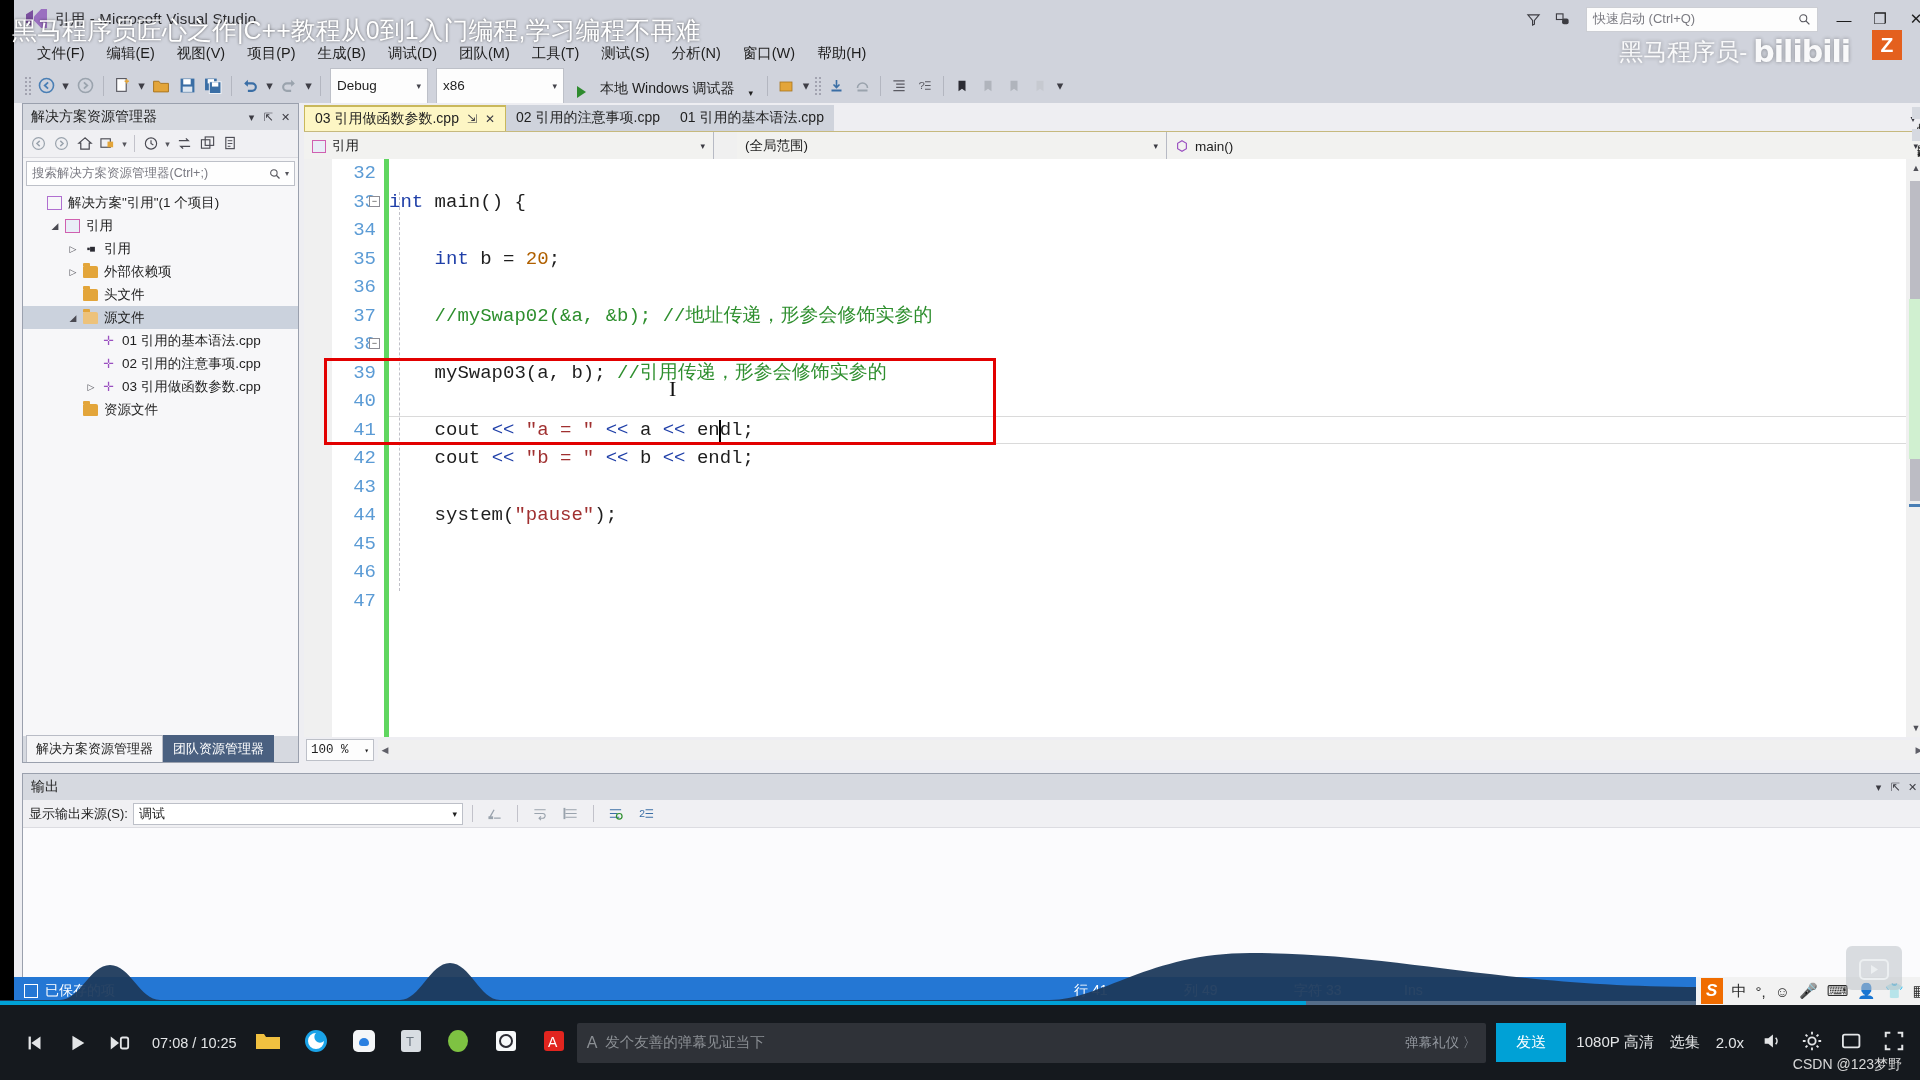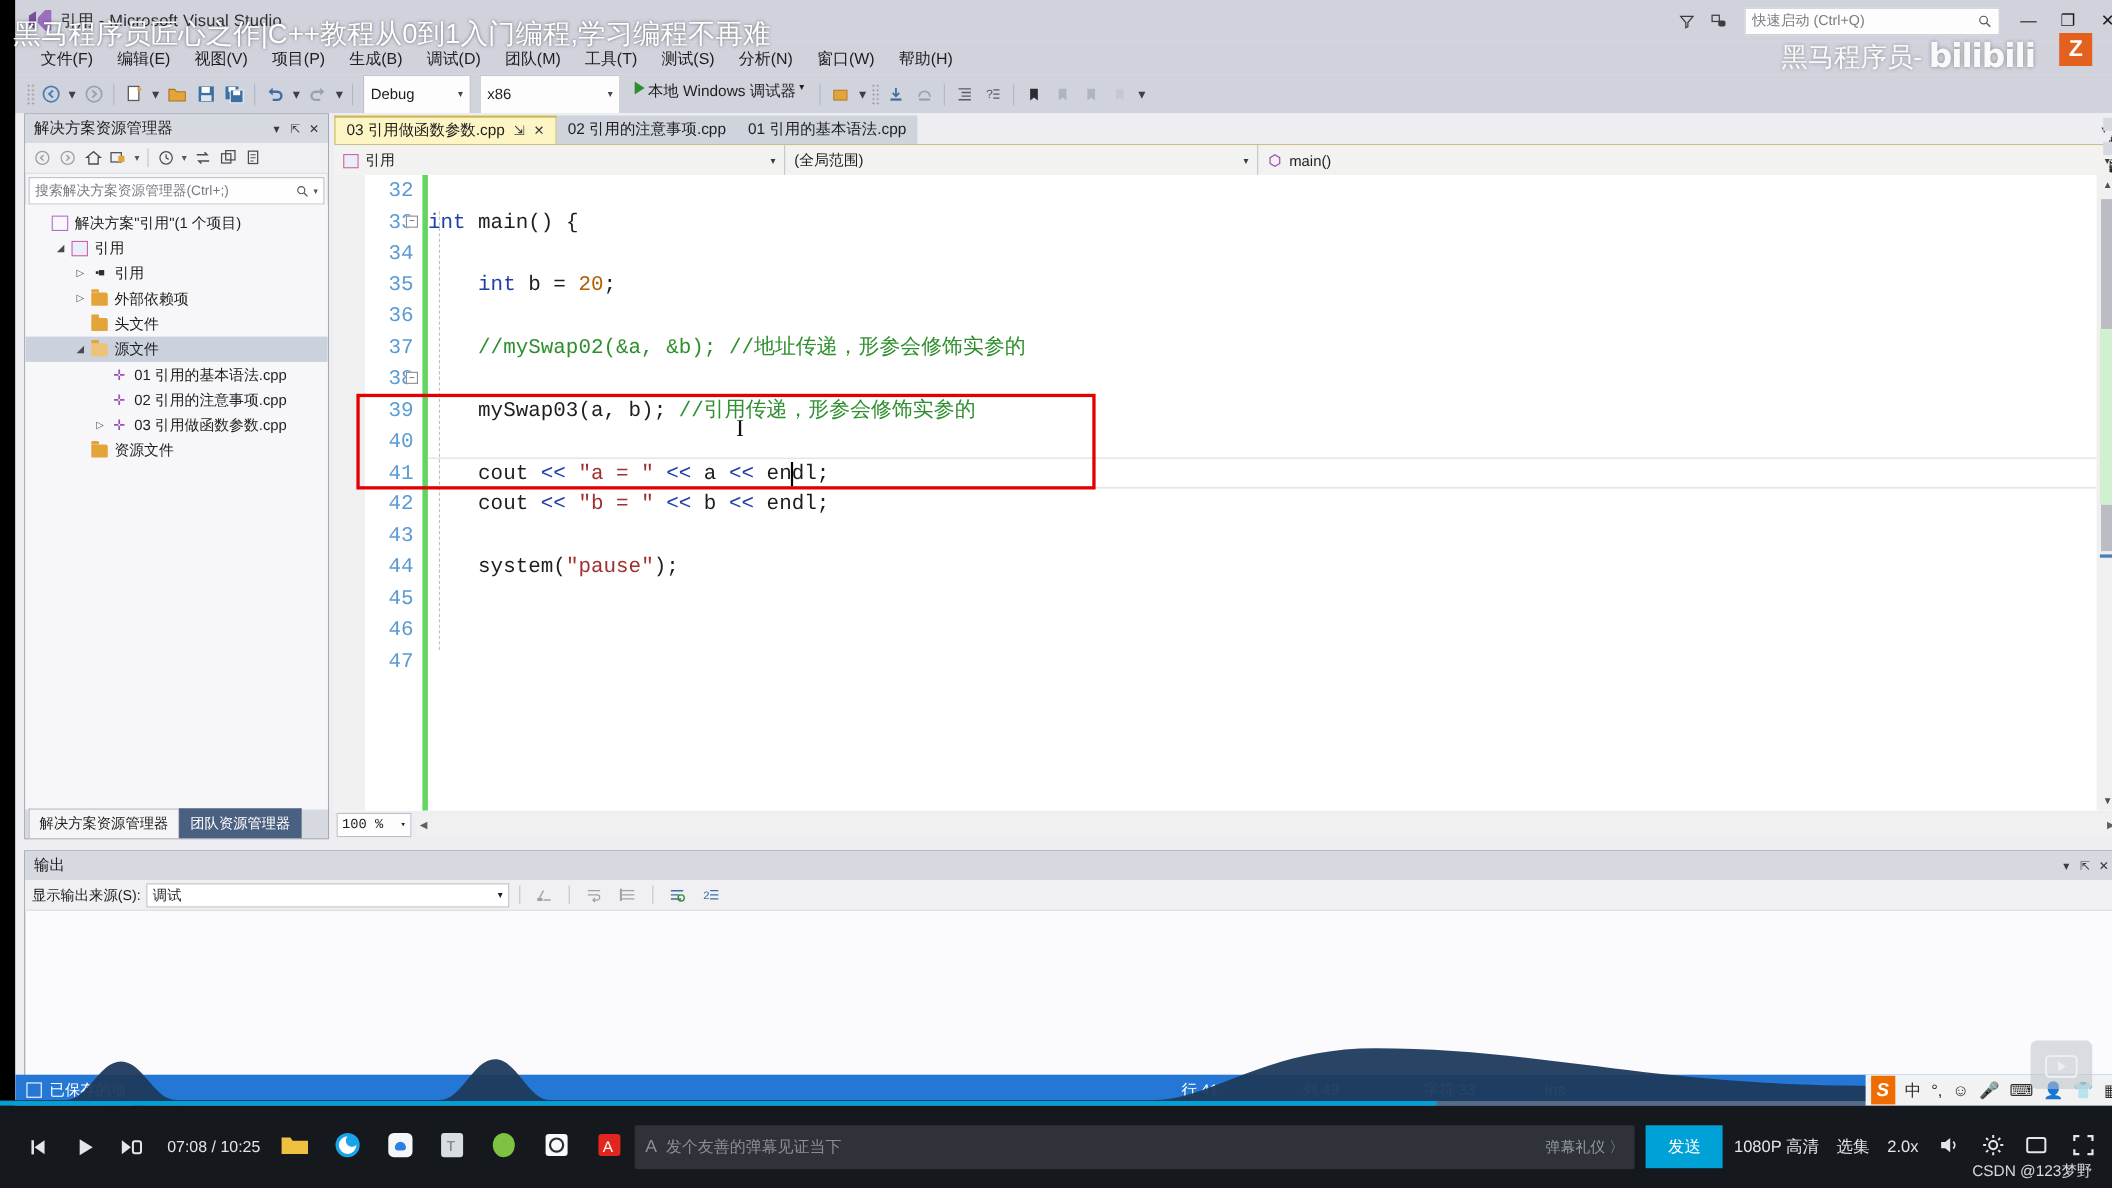--- a/index.html
+++ b/index.html
@@ -66,21 +66,21 @@
   .tbtn { min-width: 24px; height: 24px; display: flex; align-items: center;
     justify-content: center; color: #3e3e46; font-size: 13px; }
   .tsep { width: 1px; height: 20px; background: #b3b6c0; margin: 0 4px; }
   .combo {
     height: 36px; background: #fdfdfd; border: 1px solid #bdc0c8;
     display: flex; align-items: center; padding: 0 6px; font-size: 13.5px;
     color: #1e1e1e; margin: 0 3px;
   }
   .combo .cap { flex: 1; }
   .combo .arr { font-size: 9px; color: #44444c; margin-left: 8px; }
-  .run-btn { display: flex; align-items: flex-start; gap: 3px; padding: 0 8px;
+  .run-btn { display: flex; align-items: flex-end; gap: 14px; padding: 0 8px;
     height: 24px; font-size: 14px; color: #1e1e1e; }
   .tri { width: 0; height: 0; border-left: 9px solid #2e8b2e;
     border-top: 6px solid transparent; border-bottom: 6px solid transparent; }
 
   
   .main-area { position: absolute; left: 0; top: 103px; right: 0; bottom: 0;
     background: #eeeef2; }
 
   
   .solution-panel {
@@ -143,21 +143,21 @@
   .etab-overflow { margin-left: auto; width: 26px; height: 26px;
     display: flex; align-items: center; justify-content: center;
     font-size: 10px; color: #3a3a42; background: #eeeef2; }
 
   .navbar { height: 28px; display: flex; background: #f0f0f0;
     border-top: 1px solid #c6b97e; }
   .navsel { height: 28px; display: flex; align-items: center; gap: 6px;
     padding: 0 8px; border-right: 1px solid #b7bac4;
     background: #f2f2f0; font-size: 13.5px; color: #1e1e1e; }
   .navsel .arr { margin-left: auto; font-size: 9px; color: #3a3a42; }
-  .nav1 { width: 410px; } .nav2 { width: 430px; } .nav3 { flex: 1; border-right: none; }
+  .nav1 { width: 410px; } .nav2 { width: 430px; margin-left: 23px; } .nav3 { flex: 1; border-right: none; }
 
   .code-wrap { flex: 1; position: relative; background: #ffffff;
     overflow: hidden; display: flex; }
   .gutter-marks { width: 28px; background: #f0f0f0; }
   .gutter-nums { width: 52px; background: #ffffff; text-align: right;
     padding-right: 8px; }
   .change-bar { width: 5px; background: #60d660; }
   .code-body { flex: 1; position: relative; }
   .code-line { height: 28.5px; line-height: 28.5px; white-space: pre;
     font-family: "Liberation Mono", "DejaVu Sans Mono", monospace; font-size: 19px; }

